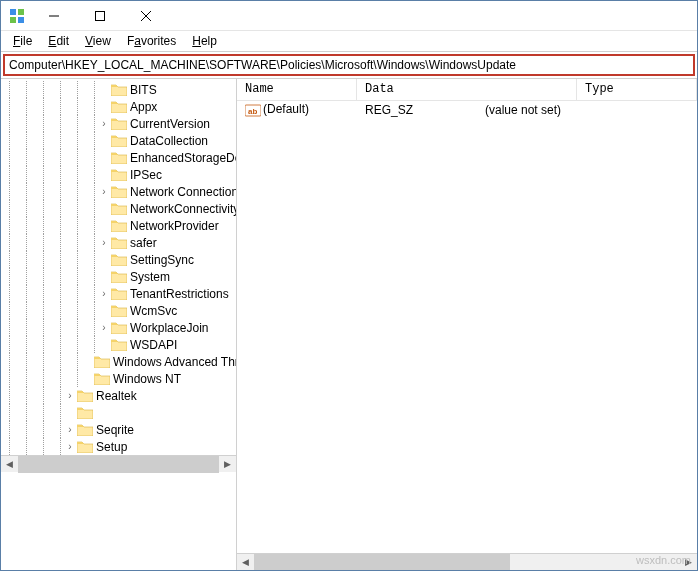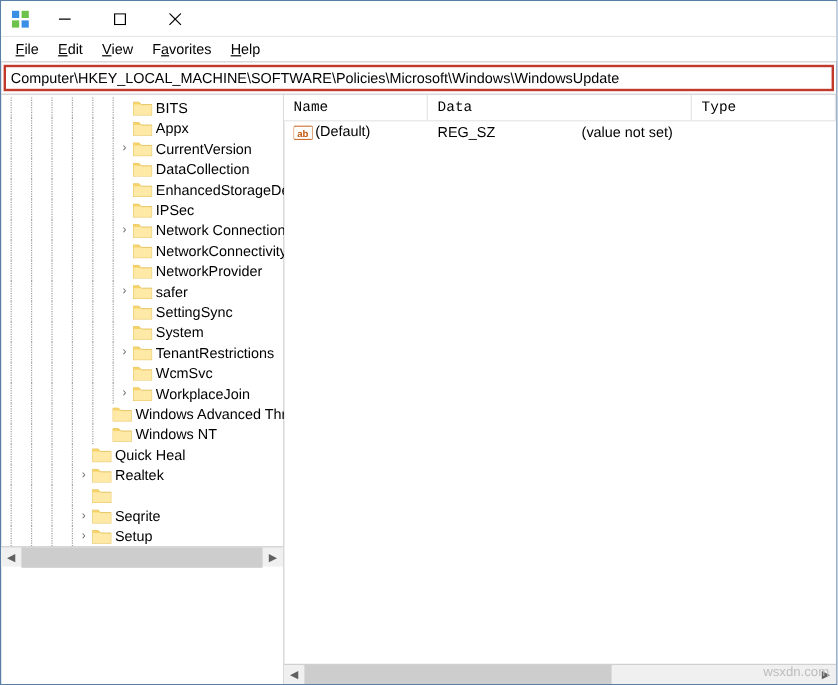--- a/index.html
+++ b/index.html
@@ -454,51 +454,53 @@
                 <use href="#folder-svg"></use>
               </svg></span>
             <span class="tree-label">WorkplaceJoin</span>
           </div>
           <div class="tree-row">
             <div class="indent-line" style="margin-left: 8px;"></div>
             <div class="indent-line" style="margin-left: 16px;"></div>
             <div class="indent-line" style="margin-left: 16px;"></div>
             <div class="indent-line" style="margin-left: 16px;"></div>
             <div class="indent-line" style="margin-left: 16px;"></div>
+            <div class="indent-line" style="margin-left: 16px;"></div>
+            <div class="indent-space" style="width: 2px;"></div>
+            <div class="expander none">›</div>
+            <span class="folder-icon"><svg width="16" height="13" viewBox="0 0 16 13">
+                <use href="#folder-svg"></use>
+              </svg></span>
+            <span class="tree-label">WSDAPI</span>
+          </div>
+          <div class="tree-row">
+            <div class="indent-line" style="margin-left: 8px;"></div>
+            <div class="indent-line" style="margin-left: 16px;"></div>
+            <div class="indent-line" style="margin-left: 16px;"></div>
+            <div class="indent-line" style="margin-left: 16px;"></div>
+            <div class="indent-line" style="margin-left: 16px;"></div>
             <div class="indent-space" style="width: 2px;"></div>
             <div class="expander none">›</div>
             <span class="folder-icon"><svg width="16" height="13" viewBox="0 0 16 13">
                 <use href="#folder-svg"></use>
               </svg></span>
             <span class="tree-label">Windows Advanced Threat Protection</span>
           </div>
           <div class="tree-row">
             <div class="indent-line" style="margin-left: 8px;"></div>
             <div class="indent-line" style="margin-left: 16px;"></div>
             <div class="indent-line" style="margin-left: 16px;"></div>
             <div class="indent-line" style="margin-left: 16px;"></div>
             <div class="indent-line" style="margin-left: 16px;"></div>
             <div class="indent-space" style="width: 2px;"></div>
             <div class="expander none">›</div>
             <span class="folder-icon"><svg width="16" height="13" viewBox="0 0 16 13">
                 <use href="#folder-svg"></use>
               </svg></span>
             <span class="tree-label">Windows NT</span>
-          </div>
-          <div class="tree-row">
-            <div class="indent-line" style="margin-left: 8px;"></div>
-            <div class="indent-line" style="margin-left: 16px;"></div>
-            <div class="indent-line" style="margin-left: 16px;"></div>
-            <div class="indent-line" style="margin-left: 16px;"></div>
-            <div class="indent-space" style="width: 2px;"></div>
-            <div class="expander none">›</div>
-            <span class="folder-icon"><svg width="16" height="13" viewBox="0 0 16 13">
-                <use href="#folder-svg"></use>
-              </svg></span>
-            <span class="tree-label">Quick Heal</span>
           </div>
           <div class="tree-row">
             <div class="indent-line" style="margin-left: 8px;"></div>
             <div class="indent-line" style="margin-left: 16px;"></div>
             <div class="indent-line" style="margin-left: 16px;"></div>
             <div class="indent-line" style="margin-left: 16px;"></div>
             <div class="indent-space" style="width: 2px;"></div>
             <div class="expander ">›</div>
             <span class="folder-icon"><svg width="16" height="13" viewBox="0 0 16 13">
                 <use href="#folder-svg"></use>

